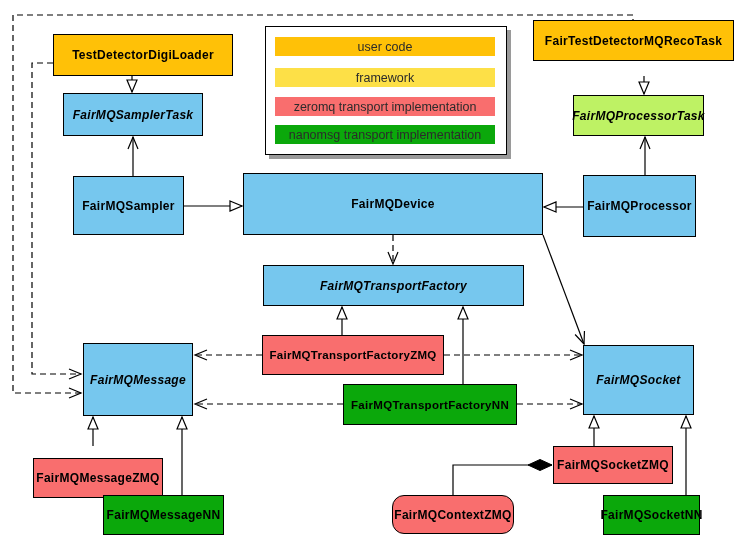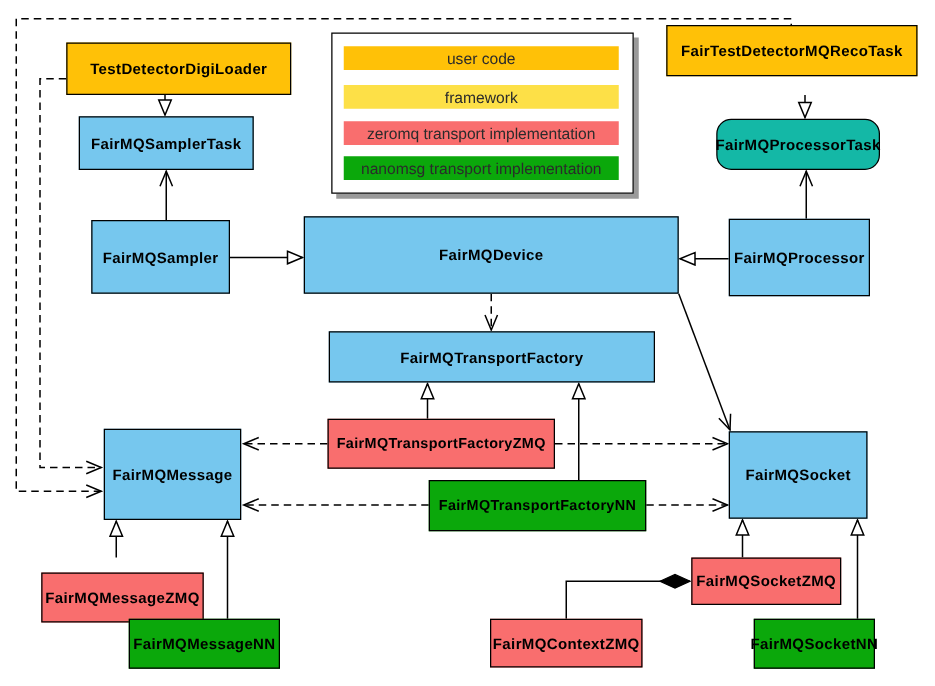--- a/index.html
+++ b/index.html
@@ -6,38 +6,38 @@
   .stage{
     position:relative;width:748px;height:549px;background:#ffffff;
     font-family:"Liberation Sans",sans-serif;overflow:hidden;
   }
   .edges{position:absolute;left:0;top:0;pointer-events:none;}
   .node{
     position:absolute;box-sizing:border-box;border:1px solid #000;
     display:flex;align-items:center;justify-content:center;text-align:center;
     font-size:12px;font-weight:bold;color:#000;letter-spacing:0.3px;white-space:nowrap;
   }
-  .node.abstract{align-items:center;}
+  .node.abstract{font-style:italic;align-items:center;}
   
   #n-digiloader{left:53px;top:34px;width:180px;height:42px;}
   #n-recotask{left:533px;top:20px;width:201px;height:41px;}
   #n-samplertask{left:63px;top:93px;width:140px;height:43px;}
   #n-processortask{left:573px;top:95px;width:131px;height:41px;}
   #n-sampler{left:73px;top:176px;width:111px;height:59px;}
   #n-device{left:243px;top:173px;width:300px;height:62px;}
   #n-processor{left:583px;top:175px;width:113px;height:62px;}
   #n-transportfactory{left:263px;top:265px;width:261px;height:41px;}
   #n-message{left:83px;top:343px;width:110px;height:73px;}
   #n-socket{left:583px;top:345px;width:111px;height:70px;}
   #n-tfzmq{left:262px;top:335px;width:182px;height:40px;font-size:11.5px;}
   #n-tfnn{left:343px;top:384px;width:174px;height:41px;font-size:11.5px;}
   #n-msgzmq{left:33px;top:446px;width:130px;height:40px;}
   #n-msgnn{left:103px;top:495px;width:121px;height:40px;}
   #n-socketzmq{left:553px;top:446px;width:120px;height:38px;}
-  #n-contextzmq{left:392px;top:495px;width:122px;height:39px;}
+  #n-contextzmq{left:392px;top:495px;width:122px;height:39px;border-radius:12px;}
   #n-socketnn{left:603px;top:495px;width:97px;height:40px;}
   
   .legend{
     position:absolute;left:265px;top:26px;width:242px;height:129px;box-sizing:border-box;
     background:#fff;border:1px solid #000;box-shadow:4px 4px 0 #9a9a9a;
   }
   .legend-bar{
     position:absolute;left:9px;width:220px;height:19px;
     display:flex;align-items:center;justify-content:center;
     font-size:12.5px;font-weight:normal;color:#2b2b2b;white-space:nowrap;
@@ -98,21 +98,21 @@
 
   <div class="node" id="n-digiloader" style="background: rgb(255, 193, 7);">
       <span>TestDetectorDigiLoader</span>
     </div>
   <div class="node" id="n-recotask" style="background: rgb(255, 193, 7);">
       <span>FairTestDetectorMQRecoTask</span>
     </div>
   <div class="node abstract" id="n-samplertask" style="background: rgb(118, 199, 238);">
       <span>FairMQSamplerTask</span>
     </div>
-  <div class="node abstract" id="n-processortask" style="background: #14b8a6; border-radius: 12px;">
+  <div class="node abstract" id="n-processortask" style="background: #bef264;">
       <span>FairMQProcessorTask</span>
     </div>
   <div class="node" id="n-sampler" style="background: rgb(118, 199, 238);">
       <span>FairMQSampler</span>
     </div>
   <div class="node" id="n-device" style="background: rgb(118, 199, 238);">
       <span>FairMQDevice</span>
     </div>
   <div class="node" id="n-processor" style="background: rgb(118, 199, 238);">
       <span>FairMQProcessor</span>

